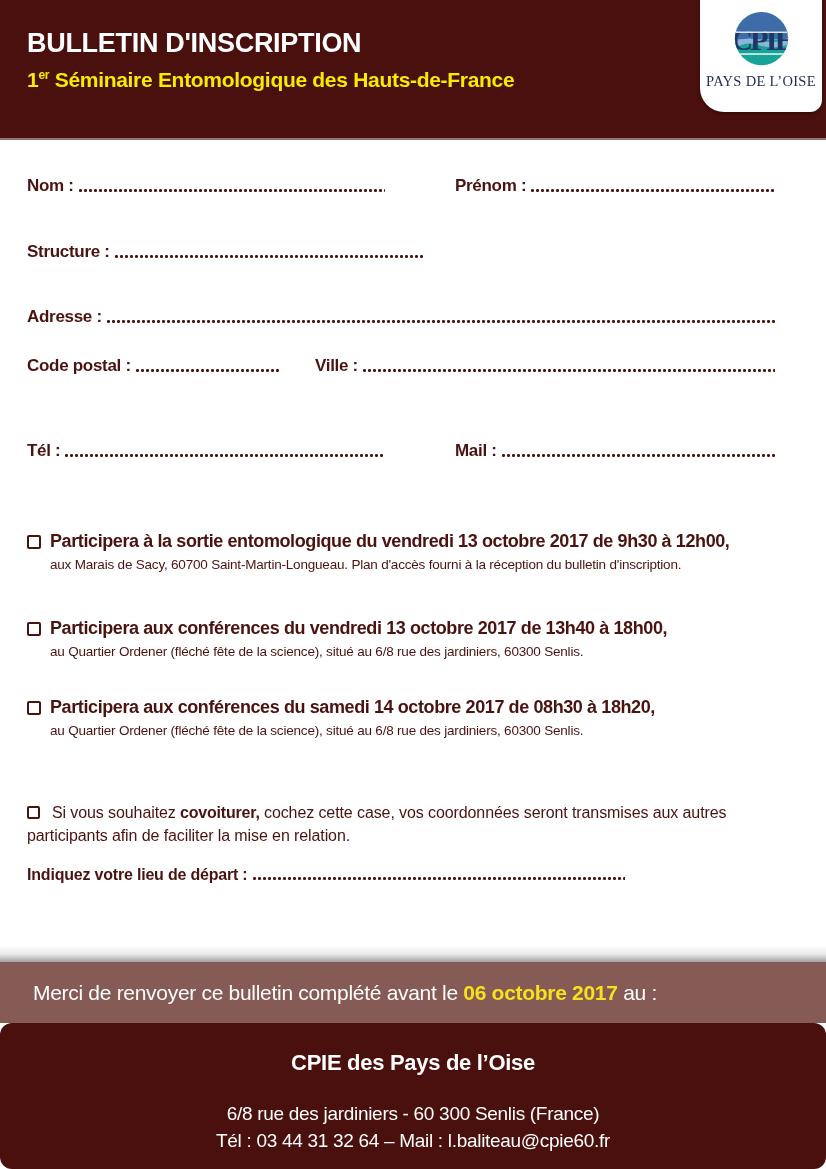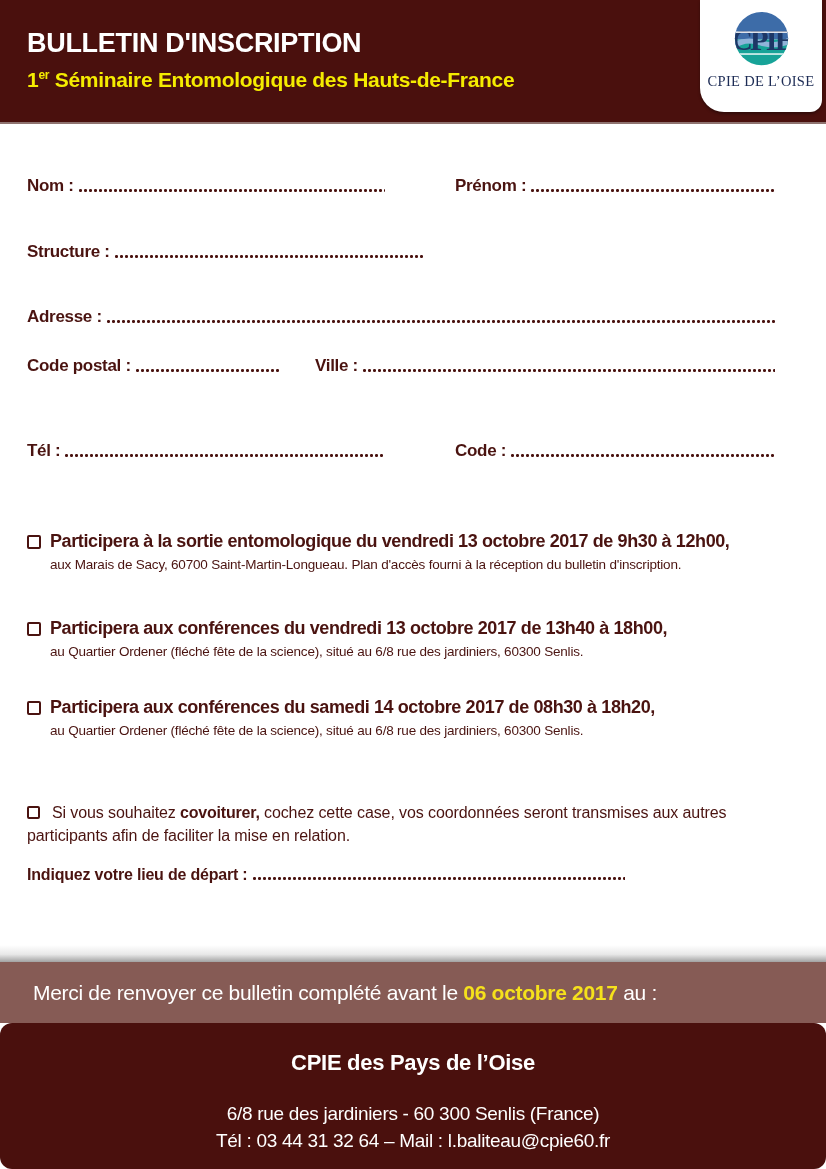--- a/index.html
+++ b/index.html
@@ -11,21 +11,21 @@
     background: #ffffff;
     font-family: "Liberation Sans", sans-serif;
     color: #4a1310;
     overflow: hidden;
   }
 
   
   .header {
     position: absolute;
     top: 0; left: 0; right: 0;
-    height: 124px;
+    height: 140px;
     background: #4a100d;
     border-bottom: 2px solid #8f7370;
   }
   .header-title {
     position: absolute;
     left: 27px; top: 28px;
     color: #ffffff;
     font-size: 27px;
     font-weight: bold;
     letter-spacing: -0.3px;
@@ -215,21 +215,21 @@
       <g clip-path="url(#logoClip)">
         <rect x="0" y="0" width="60" height="30" fill="#3d6ca8"></rect>
         <rect x="0" y="30" width="60" height="30" fill="#17a398"></rect>
         <path d="M0,33 Q14,26 30,31 T60,27 L60,35 Q44,41 28,36 T0,41 Z" fill="#8fb3d9"></path>
         <text x="30" y="41" font-family="Liberation Serif, serif" font-size="32" font-weight="bold" fill="#1d3766" text-anchor="middle" letter-spacing="-3">CPIE</text>
         <rect x="3" y="21.5" width="54" height="1.6" fill="#ffffff" opacity="0.9"></rect>
         <rect x="3" y="44.5" width="54" height="1.6" fill="#ffffff" opacity="0.9"></rect>
       </g>
     </svg>
   </div>
-  <div class="logo-region">CPIE DE L’OISE</div>
+  <div class="logo-region">PAYS DE L’OISE</div>
 </div>
 
 <div class="row row-nom">
   <div class="field f-358">
     <span class="field-label">Nom :</span>
     <span class="dots"></span>
   </div>
   <div class="gap-70"></div>
   <div class="field f-grow">
     <span class="field-label">Prénom :</span>
@@ -263,21 +263,21 @@
   </div>
 </div>
 
 <div class="row row-tel">
   <div class="field f-358">
     <span class="field-label">Tél :</span>
     <span class="dots"></span>
   </div>
   <div class="gap-70"></div>
   <div class="field f-grow">
-    <span class="field-label">Code :</span>
+    <span class="field-label">Mail :</span>
     <span class="dots"></span>
   </div>
 </div>
 
 <div class="chk-item chk-1">
   <span class="chk-box"></span>
   <div>
     <div class="chk-heading">Participera à la sortie entomologique du vendredi 13 octobre 2017 de 9h30 à 12h00,</div>
     <div class="chk-sub">aux Marais de Sacy, 60700 Saint-Martin-Longueau. Plan d'accès fourni à la réception du bulletin d'inscription.</div>
   </div>

